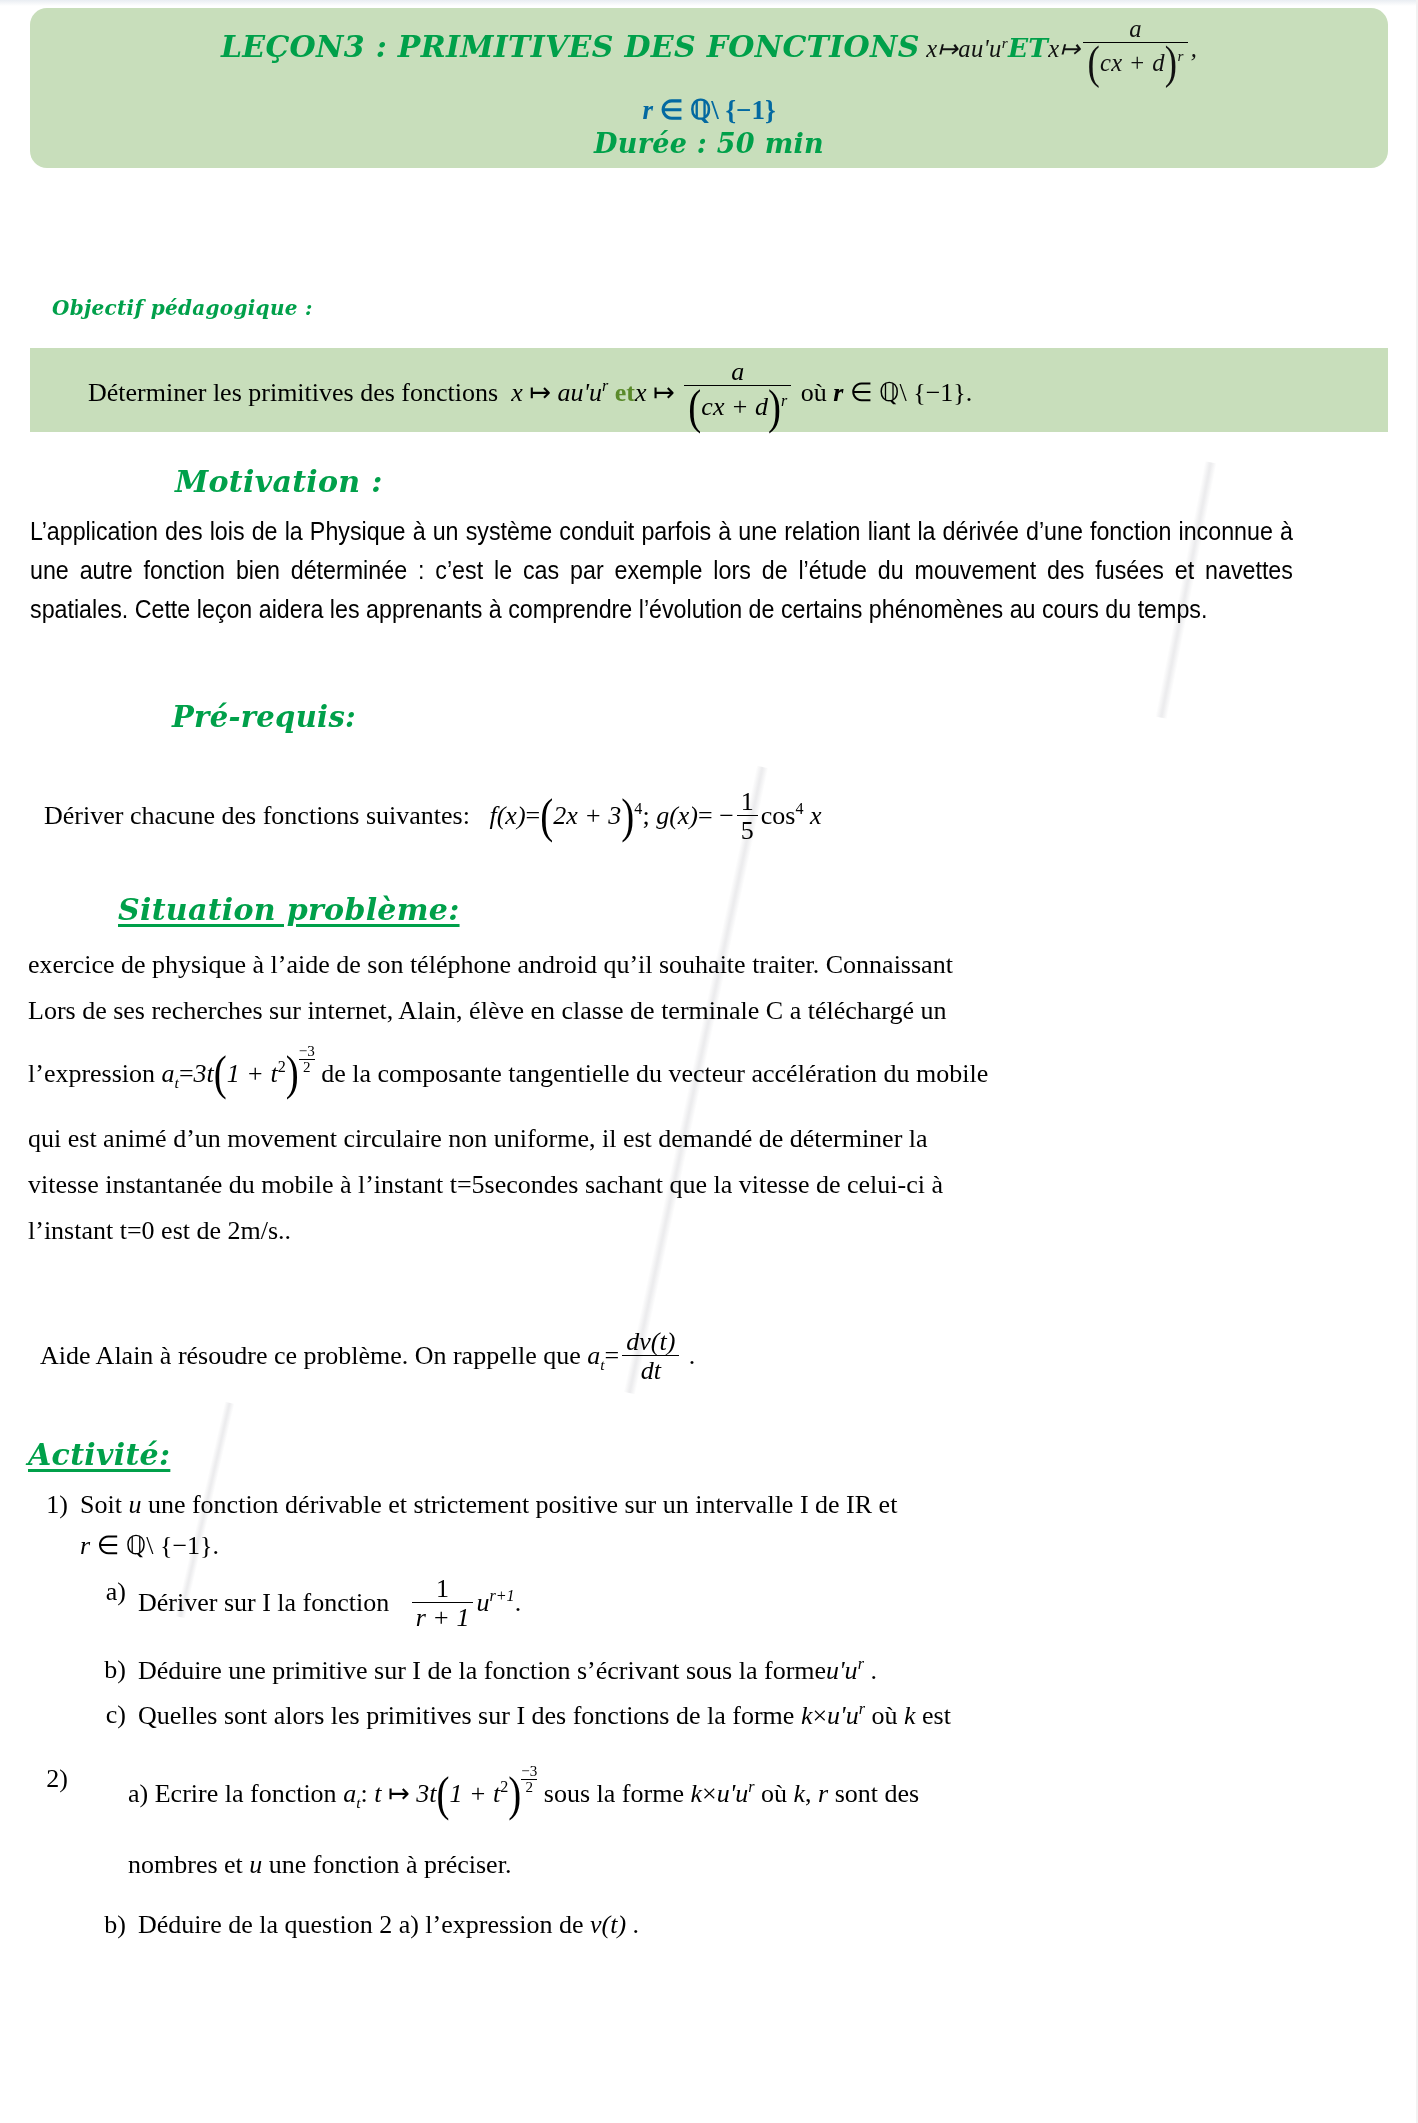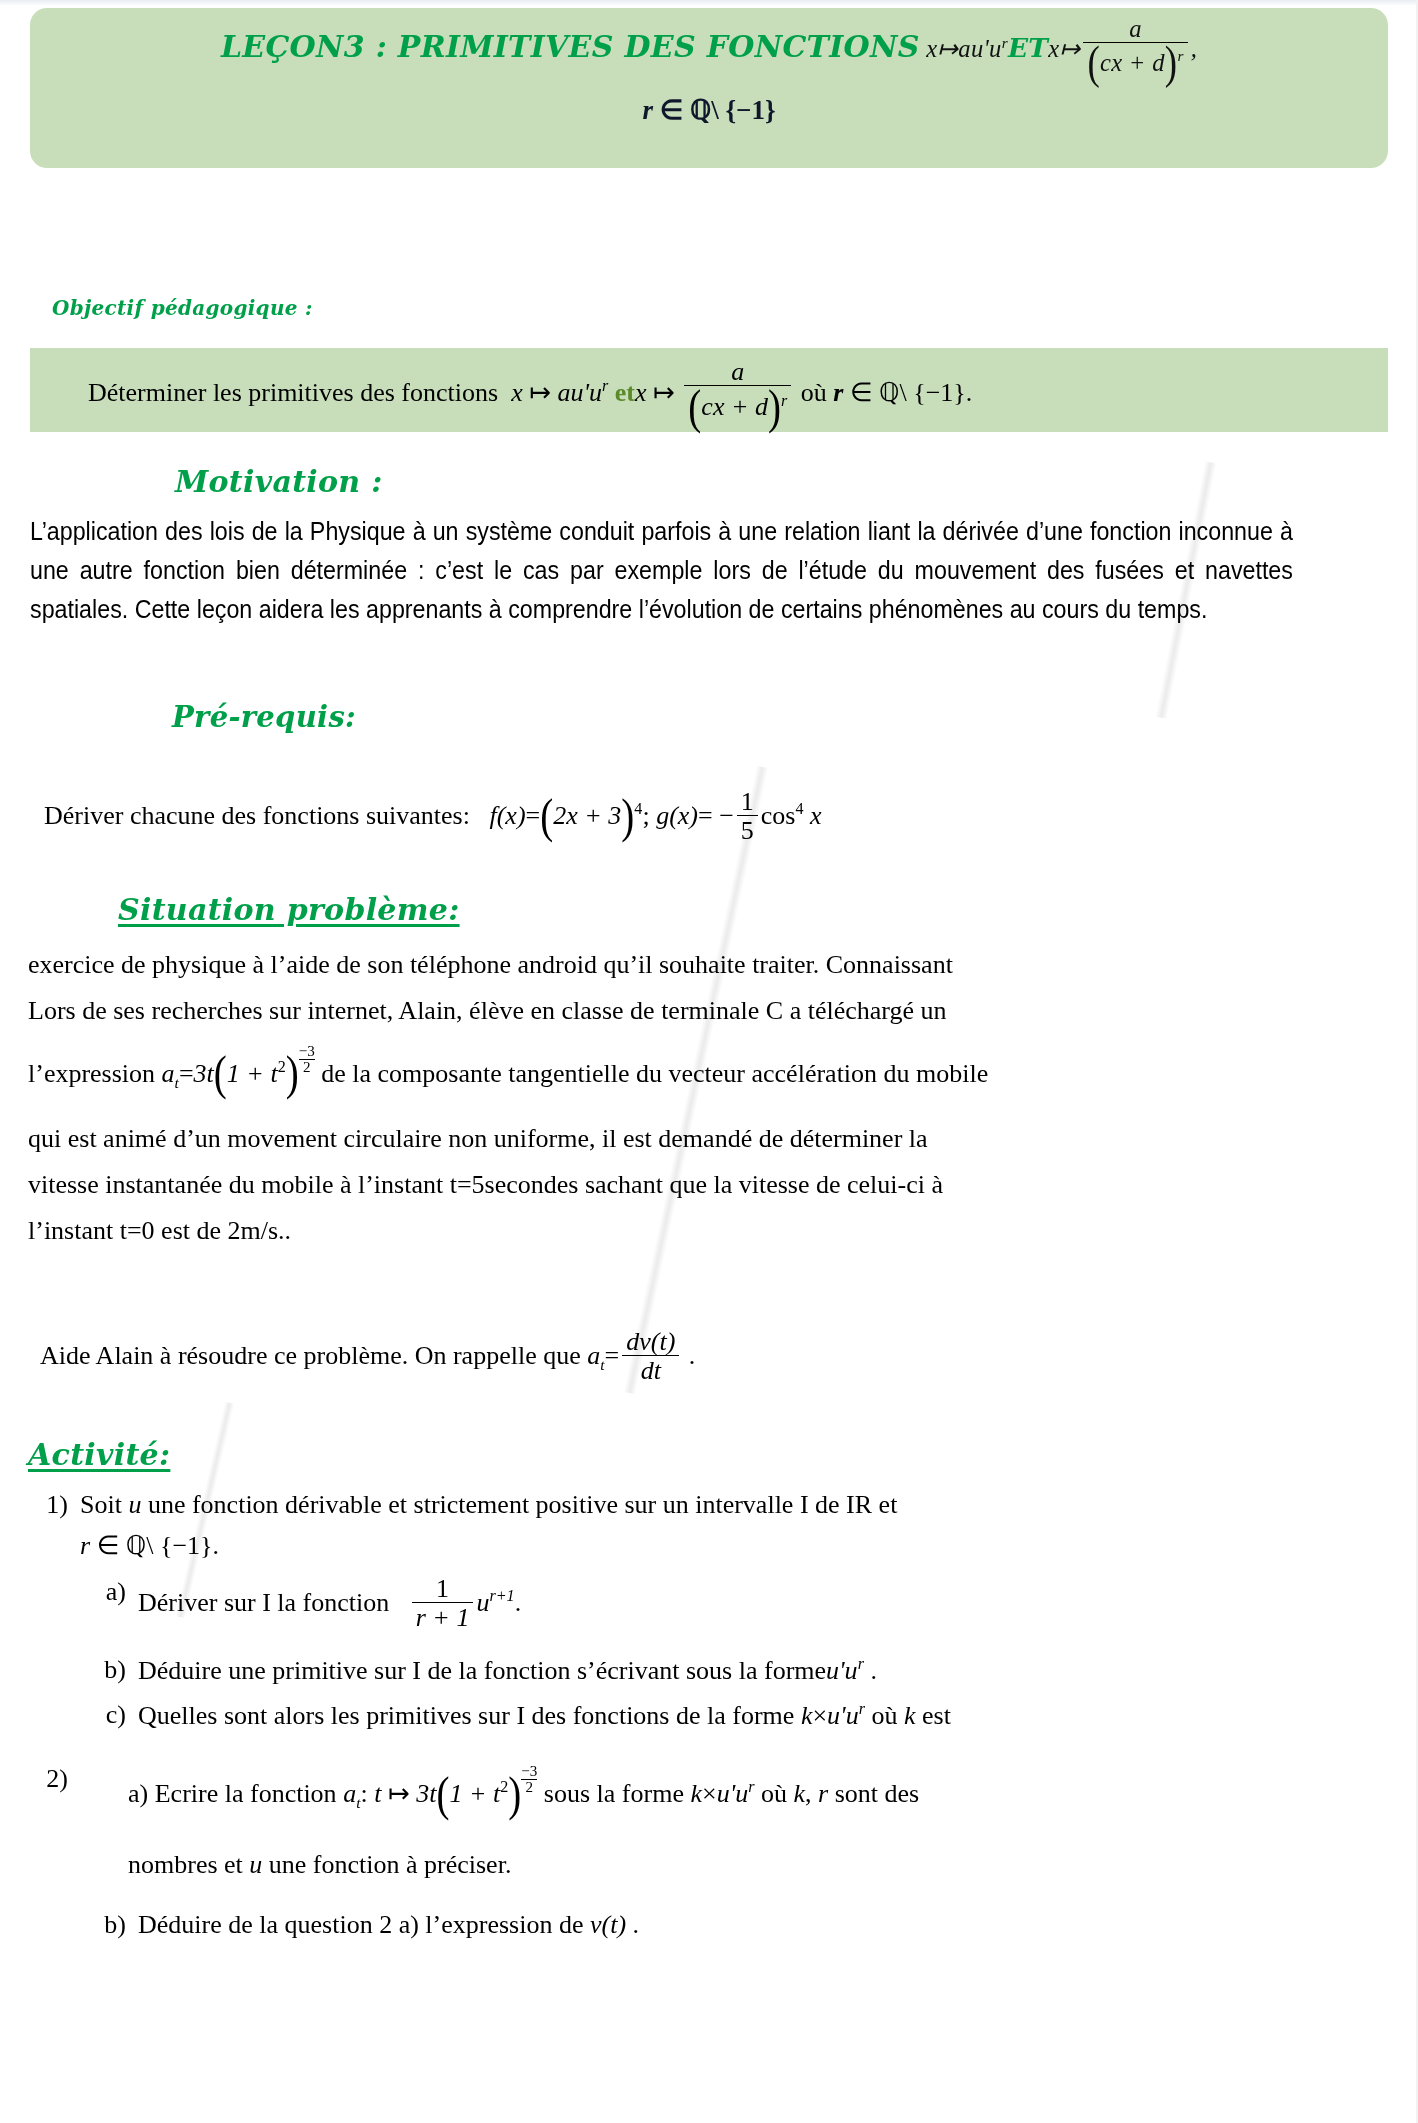--- a/index.html
+++ b/index.html
@@ -92,21 +92,21 @@
     font-size: 30px;
     line-height: 1.08;
     display: block;
     white-space: nowrap;
     text-align: center;
   }
   #title-condition {
     font-size: 27px;
     margin-top: 10px;
     text-align: center;
-    color: #0f172a;
+    color: #0369a1;
     font-family: "Liberation Serif", serif;
     font-style: normal;
     font-weight: bold;
   }
   #title-duration {
     font-size: 27px;
     margin-top: 2px;
     text-align: center;
   }
 
@@ -268,20 +268,21 @@
   <div class="scan-streak streak-a"></div>
   <div class="scan-streak streak-b"></div>
   <div class="scan-streak streak-c"></div>
 
   <div id="title-band" class="green-band">
     <div id="lesson-title" class="script-green">
       <span>LEÇON3 : PRIMITIVES DES FONCTIONS</span><span class="mr" style="font-style:italic;font-weight:normal;font-size:0.82em;color:#111;">
         <span class="m">x</span><span>↦</span><span class="m">au'u</span><sup class="exp">r</sup></span><span class="script-green" style="font-size:0.88em;">ET</span><span class="mr" style="font-style:italic;font-weight:normal;font-size:0.82em;color:#111;"><span class="m">x</span><span>↦</span><span class="frac"><span class="num m">a</span><span class="den"><span class="paren-big">(</span><span class="m">cx + d</span><span class="paren-big">)</span><sup class="exp">r</sup></span></span><span>,</span></span>
     </div>
     <div id="title-condition"><span class="mb">r</span> <span class="mr">∈ ℚ\ {−1}</span></div>
+    <div id="title-duration" class="script-green">Durée : 50 min</div>
   </div>
 
   <div class="heading-objective script-green">Objectif pédagogique :</div>
 
   <div id="objective-band" class="green-band">
     <div style="font-size:26px;padding-left:40px;line-height:1.1;">
       <span>Déterminer les primitives des fonctions</span>&nbsp;&nbsp;<span class="m">x</span> ↦ <span class="m">au'u</span><sup class="exp">r</sup>&nbsp;<span class="green-word">et</span><span class="m">x</span> ↦ <span class="frac"><span class="num m">a</span><span class="den"><span class="paren-big">(</span><span class="m">cx + d</span><span class="paren-big">)</span><sup class="exp">r</sup></span></span> <span>où</span> <span class="mb">r</span> <span>∈ ℚ\ {−1}.</span>
     </div>
   </div>
 

